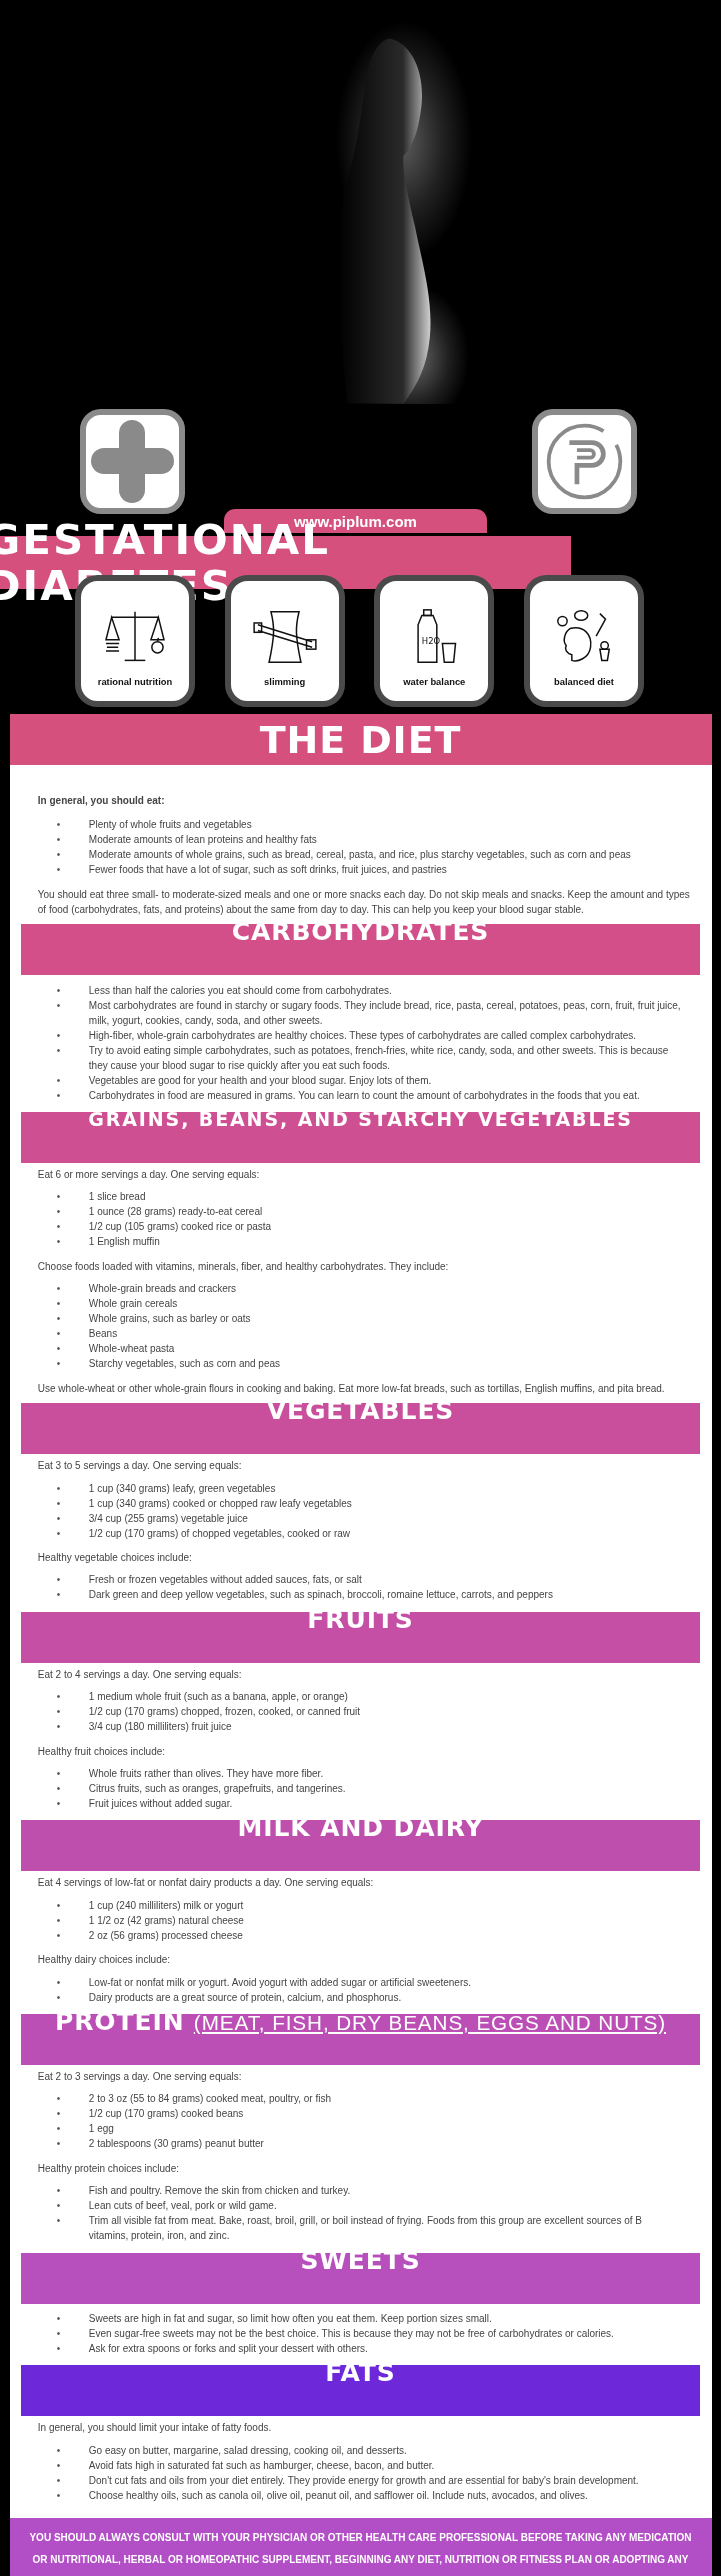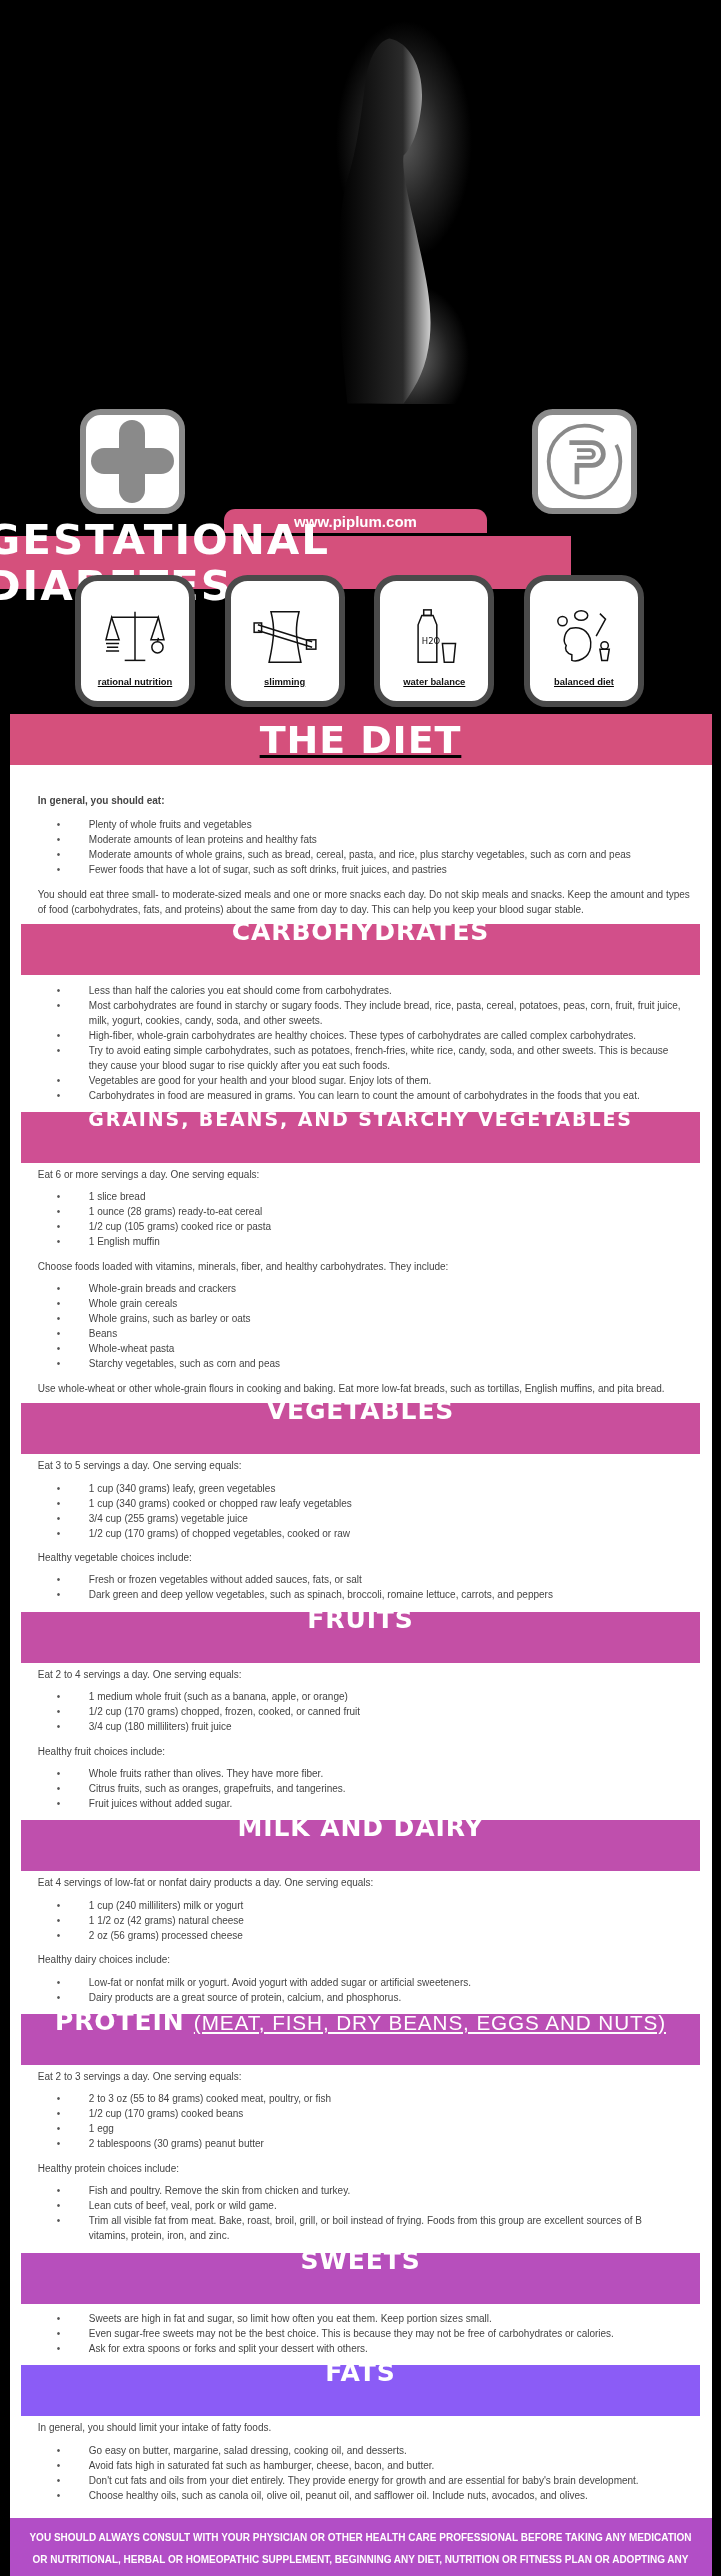--- a/index.html
+++ b/index.html
@@ -19,25 +19,25 @@
   .plus::before { left: 28px; top: 0; width: 26px; height: 83px; }
   .plus::after { left: 0; top: 28px; width: 83px; height: 26px; }
   .url-tab { position: absolute; left: 224px; top: 509px; width: 263px; height: 24.4px; background: #d5507c;
     border-radius: 11.3px 11.3px 0 0; color: #fff; text-align: center; font-size: 15px; font-weight: bold; line-height: 26px; }
   .title-band { position: absolute; left: 0; top: 536px; width: 571px; height: 53px; background: #d5507c;
     display: flex; align-items: center; justify-content: center; }
   .title-band h1 { color: #fff; font-family: "DejaVu Sans", sans-serif; font-weight: bold; font-size: 40px;
     letter-spacing: 1.9px; transform: scaleX(1.05); }
   .feature-row { position: absolute; top: 575px; left: 75px; width: 569px; display: flex; justify-content: space-between; }
   .feature { width: 120px; height: 132px; border-radius: 22.5px; background: #fff; border: 6.6px solid #4a4a4a;
-    display: flex; flex-direction: column; align-items: center; justify-content: flex-end; padding-bottom: 13px; text-decoration: underline; }
+    display: flex; flex-direction: column; align-items: center; justify-content: flex-end; padding-bottom: 13px; }
   .feature svg { width: 66px; height: 58px; margin-bottom: 9.4px; }
   .feature-label { font-size: 9.4px; color: #111; text-align: center; font-weight: bold; line-height: 12.2px; max-width: 75px; }
   .doc { width: 702px; margin: 0 auto; background: #fff; }
-  .diet-header { height: 51px; background: #d5507c; display: flex; align-items: center; justify-content: center; text-decoration: underline; }
+  .diet-header { height: 51px; background: #d5507c; display: flex; align-items: center; justify-content: center; }
   .diet-header h2 { color: #fff; font-family: "DejaVu Sans", sans-serif; font-weight: bold; font-size: 38px; letter-spacing: 0.9px; }
   .content { padding: 13px 11.3px 0 11.3px; color: #444; font-size: 10px; line-height: 15px; }
   .content p { padding-left: 17px; padding-right: 9.4px; }
   .intro-lead { font-weight: bold; margin: 15px 0 9.4px; }
   ul.bullets { list-style: none; padding-left: 53px; margin: 7.5px 0 9.4px; padding-right: 17px; }
   ul.bullets li { position: relative; padding-left: 15px; line-height: 15px; }
   ul.bullets li::before { content: "•"; position: absolute; left: -17px; top: 0; color: #555; }
   .sec-header { height: 51px; margin: 7.5px 0 3.8px; display: flex; align-items: flex-start; justify-content: center; }
   .sec-header h3 { color: #fff; font-family: "DejaVu Sans", sans-serif; font-weight: bold; font-size: 25px; letter-spacing: 0.9px; }
   .sec-header h3.small { font-size: 19px; letter-spacing: 1.9px; }
@@ -241,21 +241,21 @@
 
     <div class="sec-header" style="background:#b74fbc">
       <h3>SWEETS</h3>
     </div>
     <ul class="bullets">
       <li>Sweets are high in fat and sugar, so limit how often you eat them. Keep portion sizes small.</li>
       <li>Even sugar-free sweets may not be the best choice. This is because they may not be free of carbohydrates or calories.</li>
       <li>Ask for extra spoons or forks and split your dessert with others.</li>
     </ul>
 
-    <div class="sec-header" style="background:#8b5cf6">
+    <div class="sec-header" style="background:#6d28d9">
       <h3>FATS</h3>
     </div>
     <p class="lead">In general, you should limit your intake of fatty foods.</p>
     <ul class="bullets" style="margin-bottom:3.8px">
       <li>Go easy on butter, margarine, salad dressing, cooking oil, and desserts.</li>
       <li>Avoid fats high in saturated fat such as hamburger, cheese, bacon, and butter.</li>
       <li>Don't cut fats and oils from your diet entirely. They provide energy for growth and are essential for baby's brain development.</li>
       <li>Choose healthy oils, such as canola oil, olive oil, peanut oil, and safflower oil. Include nuts, avocados, and olives.</li>
     </ul>
   </div>

